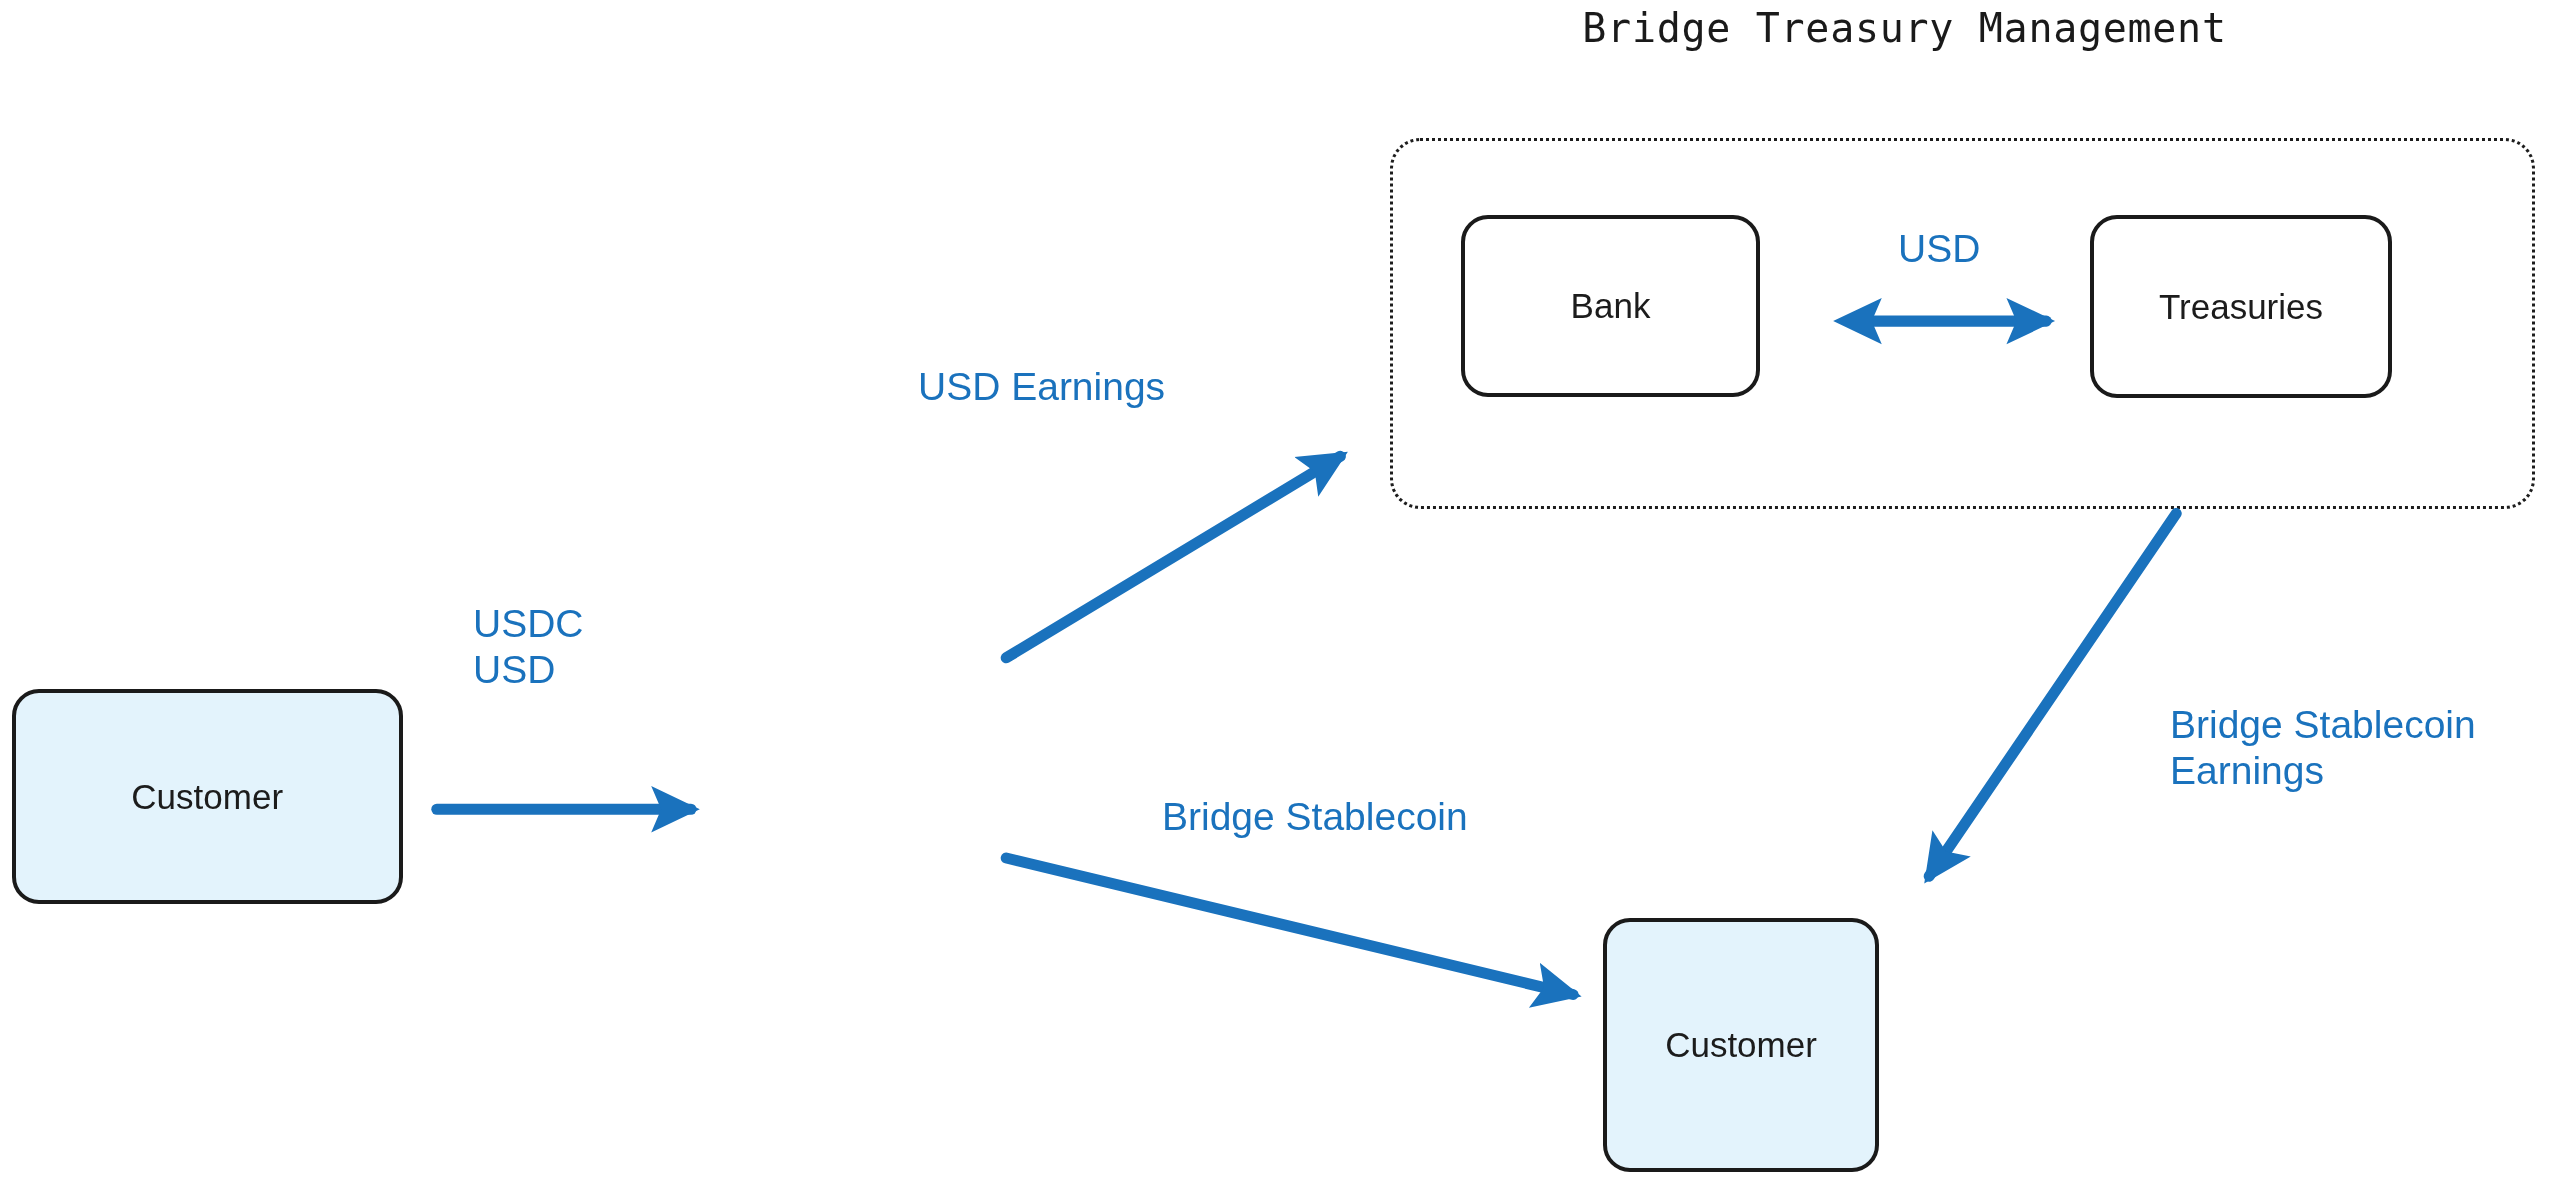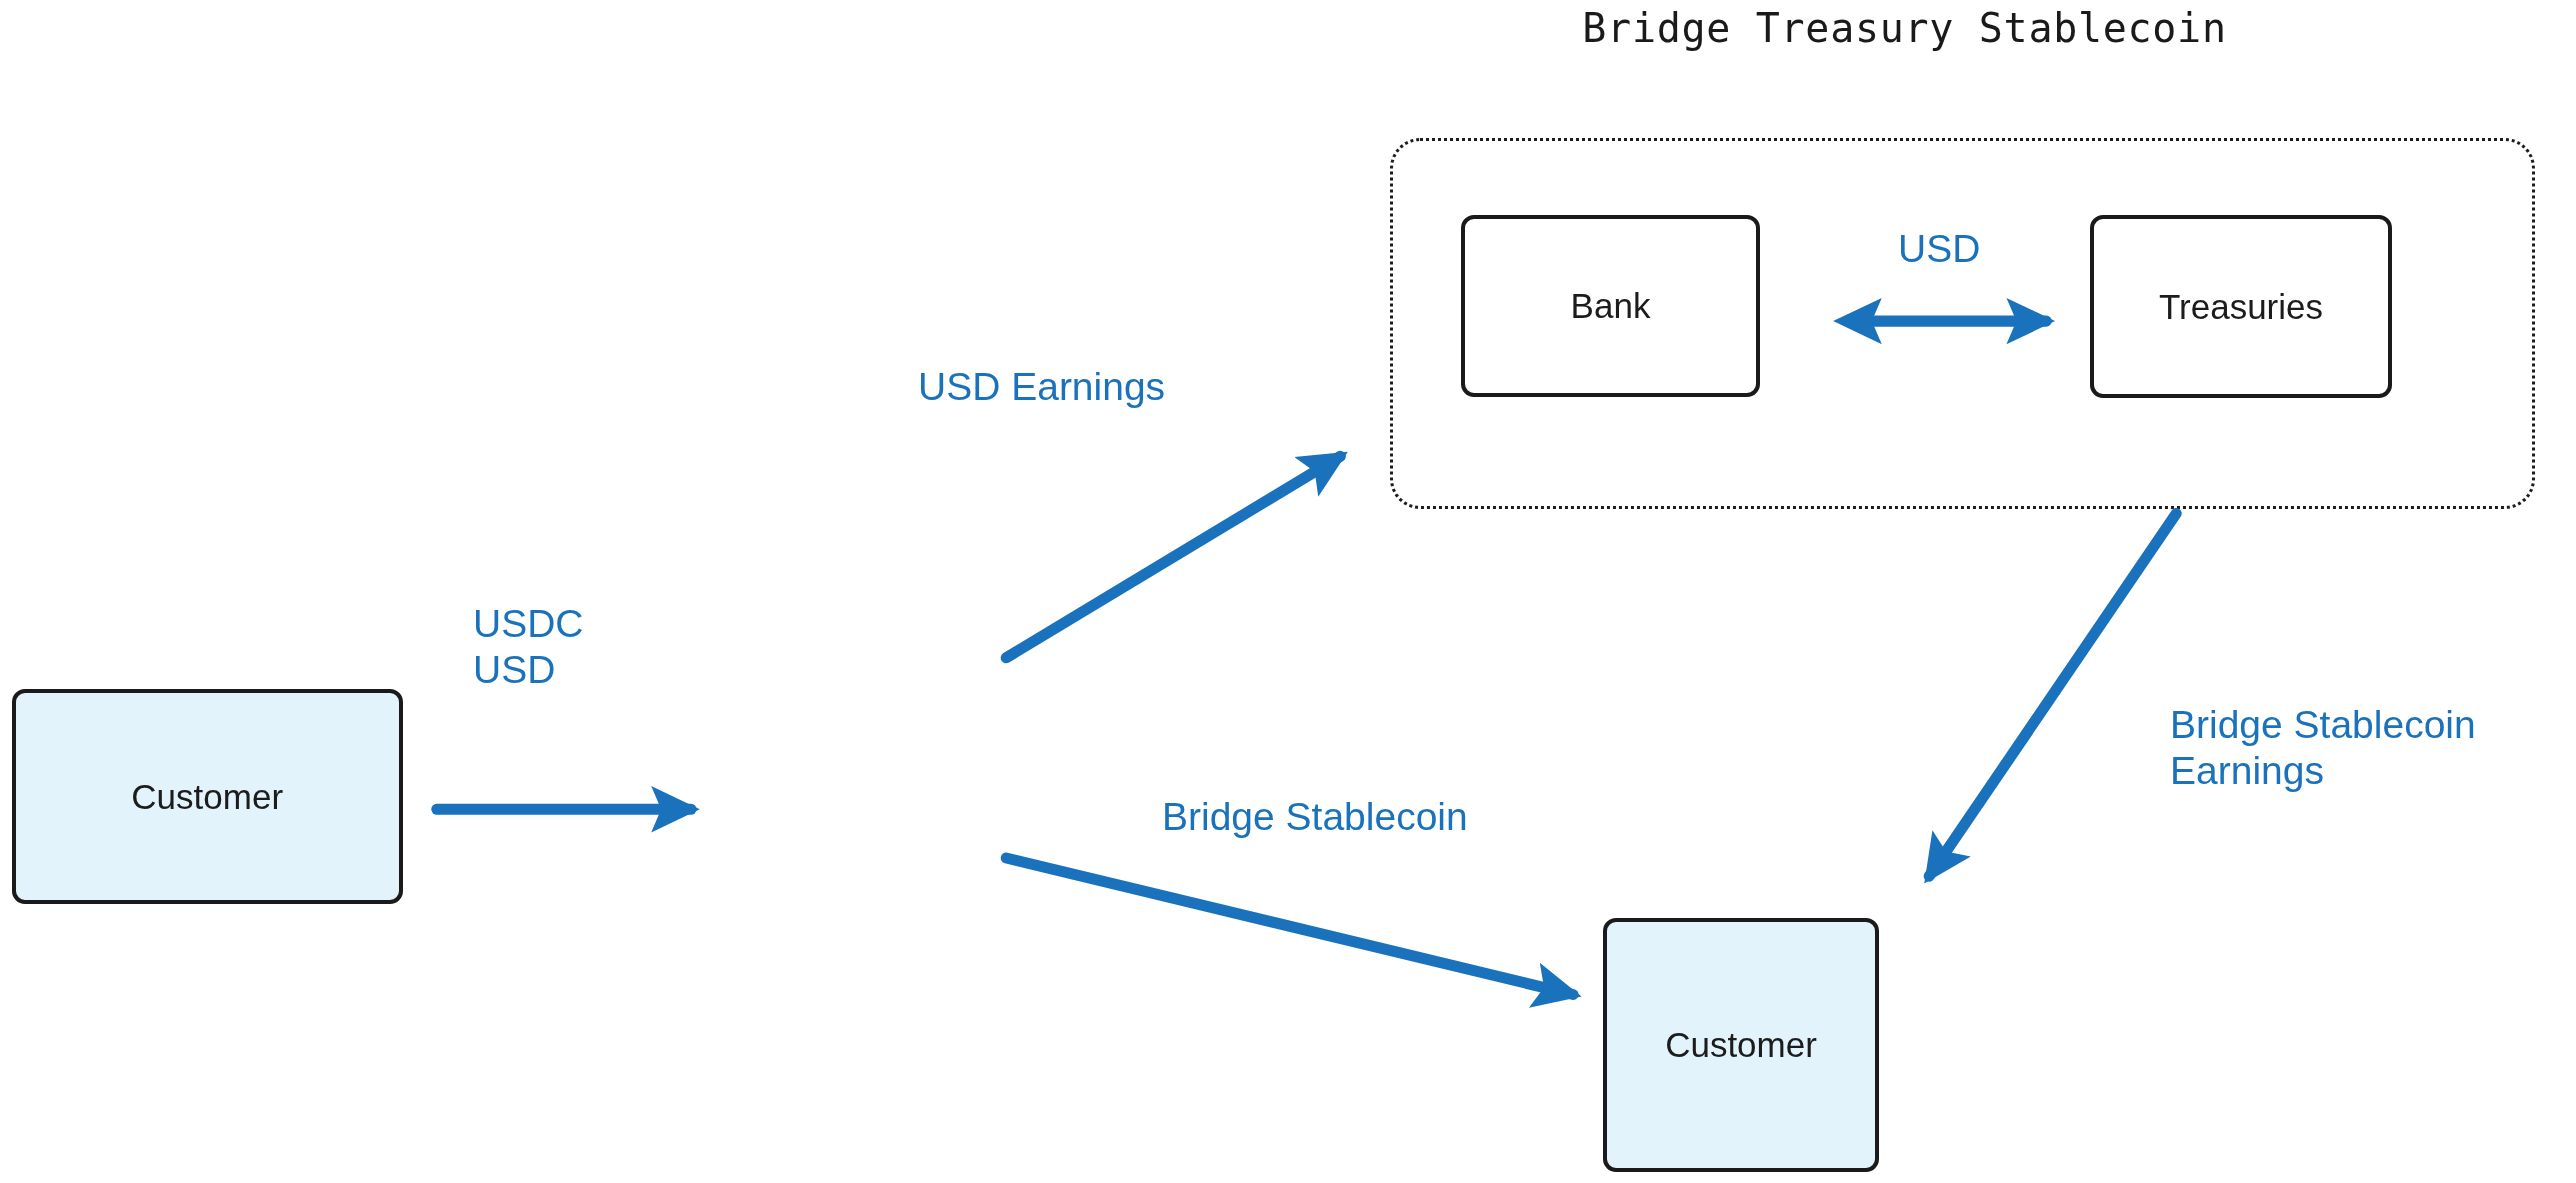--- a/index.html
+++ b/index.html
@@ -45,21 +45,21 @@
     border: 3.3px dotted #1d1d1d;
     border-radius: 30px;
     background: transparent;
   }
 
   
   .node {
     position: absolute;
     box-sizing: border-box;
     border: 4.6px solid #1a1a1a;
-    border-radius: 13px;
+    border-radius: 27px;
     display: flex;
     align-items: center;
     justify-content: center;
     font-size: 35px;
     color: #1c1c1c;
     font-family: "Liberation Sans", sans-serif;
   }
   .node.customer {
     background: #e3f3fc;
   }
@@ -78,21 +78,21 @@
     line-height: 1.18;
     font-family: "Liberation Sans", sans-serif;
     white-space: pre-line;
   }
 </style>
 </head>
 <body>
 
 <div id="canvas">
 
-  <div class="diagram-title">Bridge Treasury Stablecoin</div>
+  <div class="diagram-title">Bridge Treasury Management</div>
 
   <div class="group-box" style="left:1390px; top:138px; width:1139px; height:365px;"></div>
 
   <svg id="edges" viewBox="0 0 3963 1820">
     <defs>
       <marker id="ah" markerWidth="5" markerHeight="5" refX="3.6" refY="2.5" orient="auto" markerUnits="strokeWidth">
         <path d="M0,0.4 L4.4,2.5 L0,4.6 L0.9,2.5 Z" fill="#1a72bd"></path>
       </marker>
       <marker id="ah-start" markerWidth="5" markerHeight="5" refX="1.0" refY="2.5" orient="auto-start-reverse" markerUnits="strokeWidth">
         <path d="M0,0.4 L4.4,2.5 L0,4.6 L0.9,2.5 Z" fill="#1a72bd"></path>

